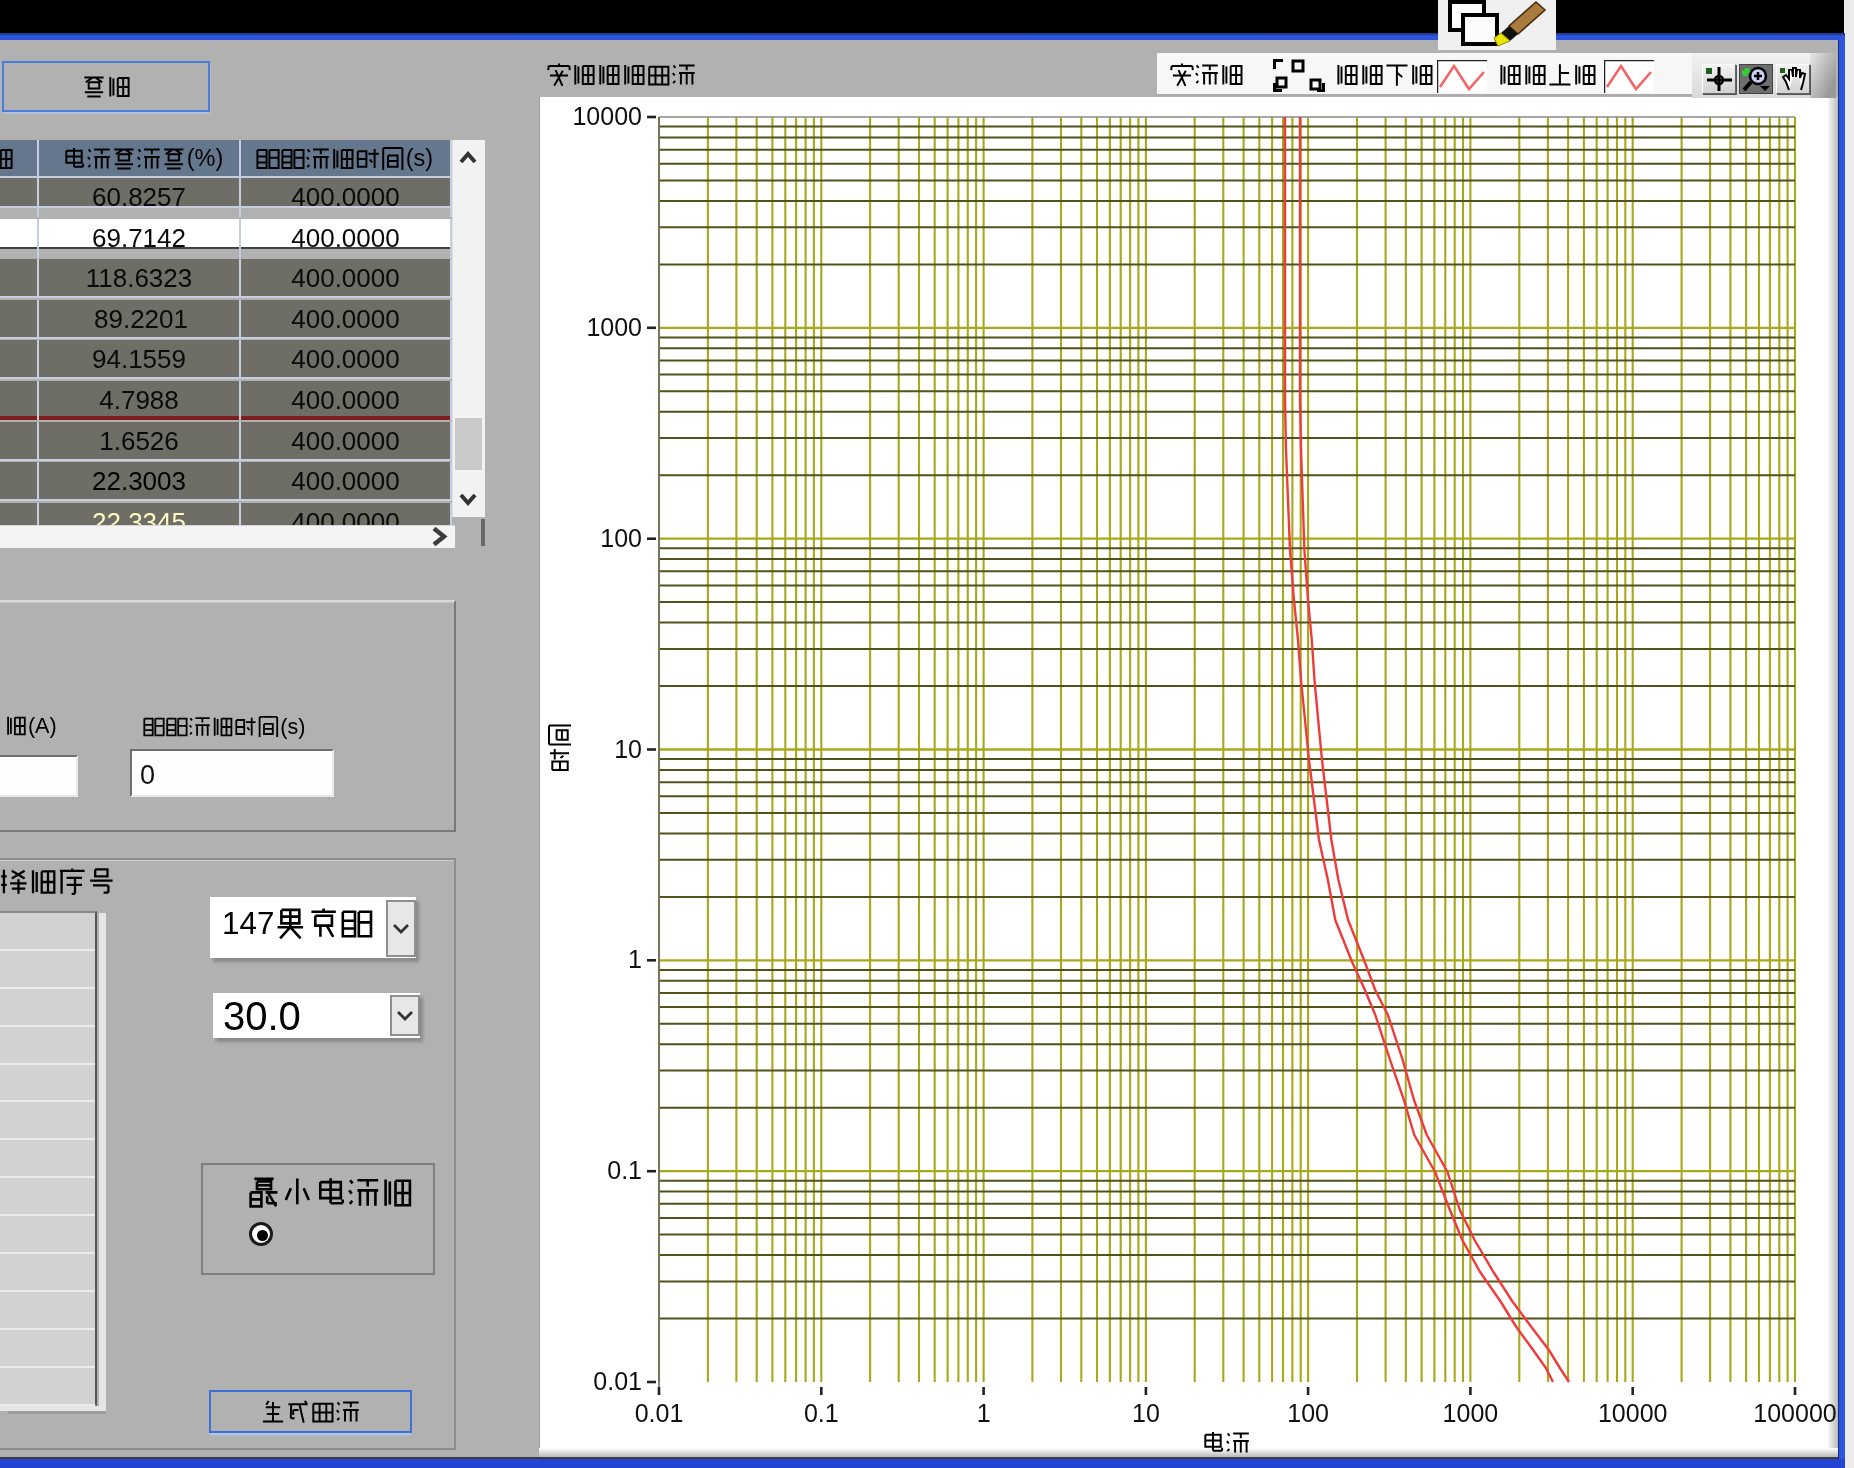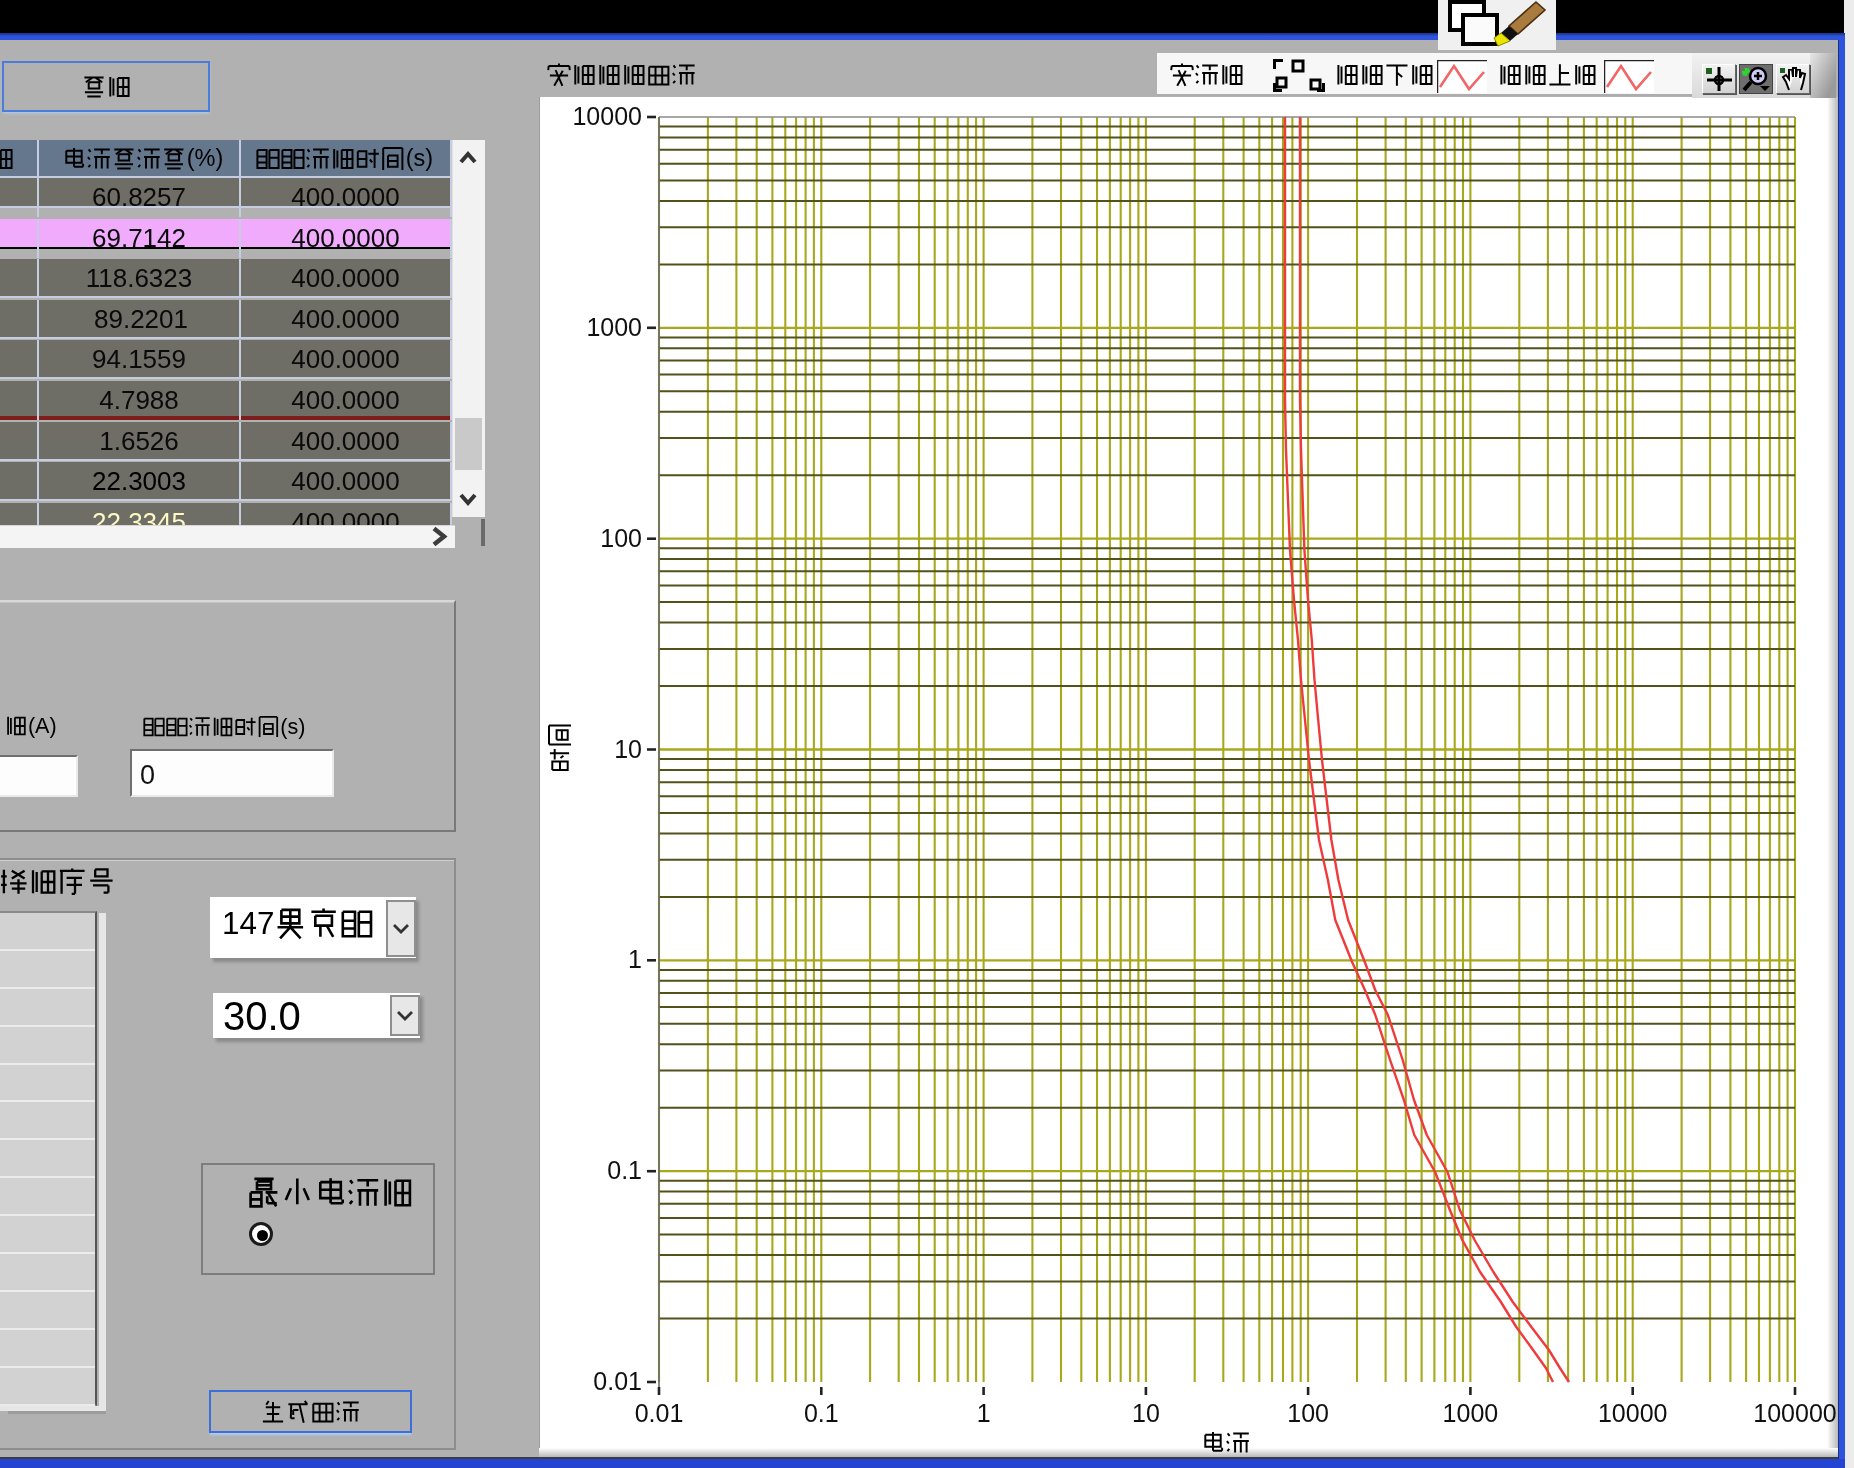--- a/index.html
+++ b/index.html
@@ -304,21 +304,21 @@
       </svg>
     </div>
 <div style="position:absolute;left:0;top:178px;width:452px;height:347px;overflow:hidden">
       <div style="position:absolute;left:0;top:0px;width:452px;height:30px;background:#6e6d66;border-bottom:2px solid #c7cde0">
         <div style="position:absolute;left:37px;top:0;width:2px;height:39px;background:#c7cde0"></div>
         <div style="position:absolute;left:239px;top:0;width:2px;height:39px;background:#c7cde0"></div>
         <div style="position:absolute;left:450px;top:0;width:2px;height:39px;background:#c7cde0"></div>
         <div style="position:absolute;left:39px;top:4px;width:200px;text-align:center;font-size:26px;color:#0a0a0a">60.8257</div>
         <div style="position:absolute;left:241px;top:4px;width:209px;text-align:center;font-size:26px;color:#0a0a0a">400.0000</div>
       </div>
-      <div style="position:absolute;left:0;top:41px;width:452px;height:30px;background:#f0abfc;border-bottom:2px solid #000000">
+      <div style="position:absolute;left:0;top:41px;width:452px;height:30px;background:#ffffff;border-bottom:2px solid #404040">
         <div style="position:absolute;left:37px;top:0;width:2px;height:39px;background:#c7cde0"></div>
         <div style="position:absolute;left:239px;top:0;width:2px;height:39px;background:#c7cde0"></div>
         <div style="position:absolute;left:450px;top:0;width:2px;height:39px;background:#c7cde0"></div>
         <div style="position:absolute;left:39px;top:4px;width:200px;text-align:center;font-size:26px;color:#0a0a0a">69.7142</div>
         <div style="position:absolute;left:241px;top:4px;width:209px;text-align:center;font-size:26px;color:#0a0a0a">400.0000</div>
       </div>
       <div style="position:absolute;left:0;top:81px;width:452px;height:38.6px;background:#6e6d66;border-bottom:2px solid #c7cde0">
         <div style="position:absolute;left:37px;top:0;width:2px;height:39px;background:#c7cde0"></div>
         <div style="position:absolute;left:239px;top:0;width:2px;height:39px;background:#c7cde0"></div>
         <div style="position:absolute;left:450px;top:0;width:2px;height:39px;background:#c7cde0"></div>

